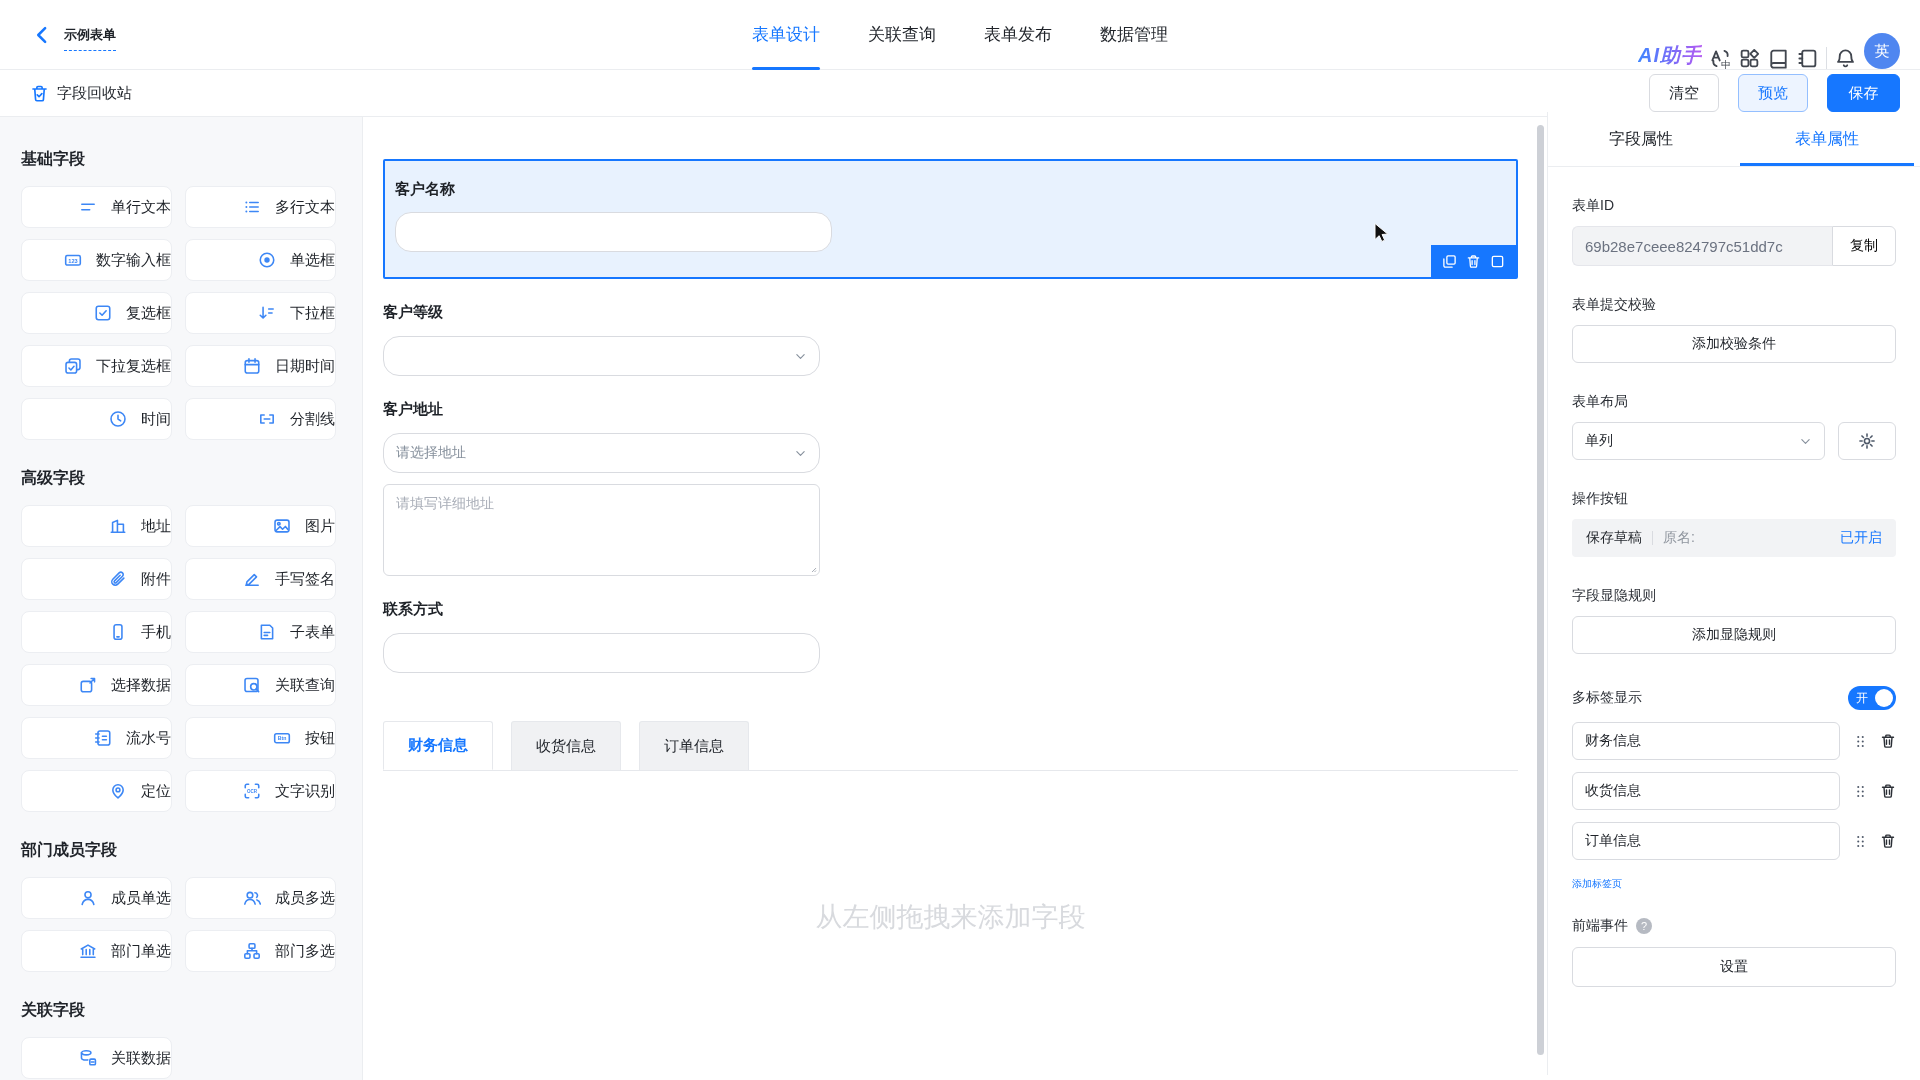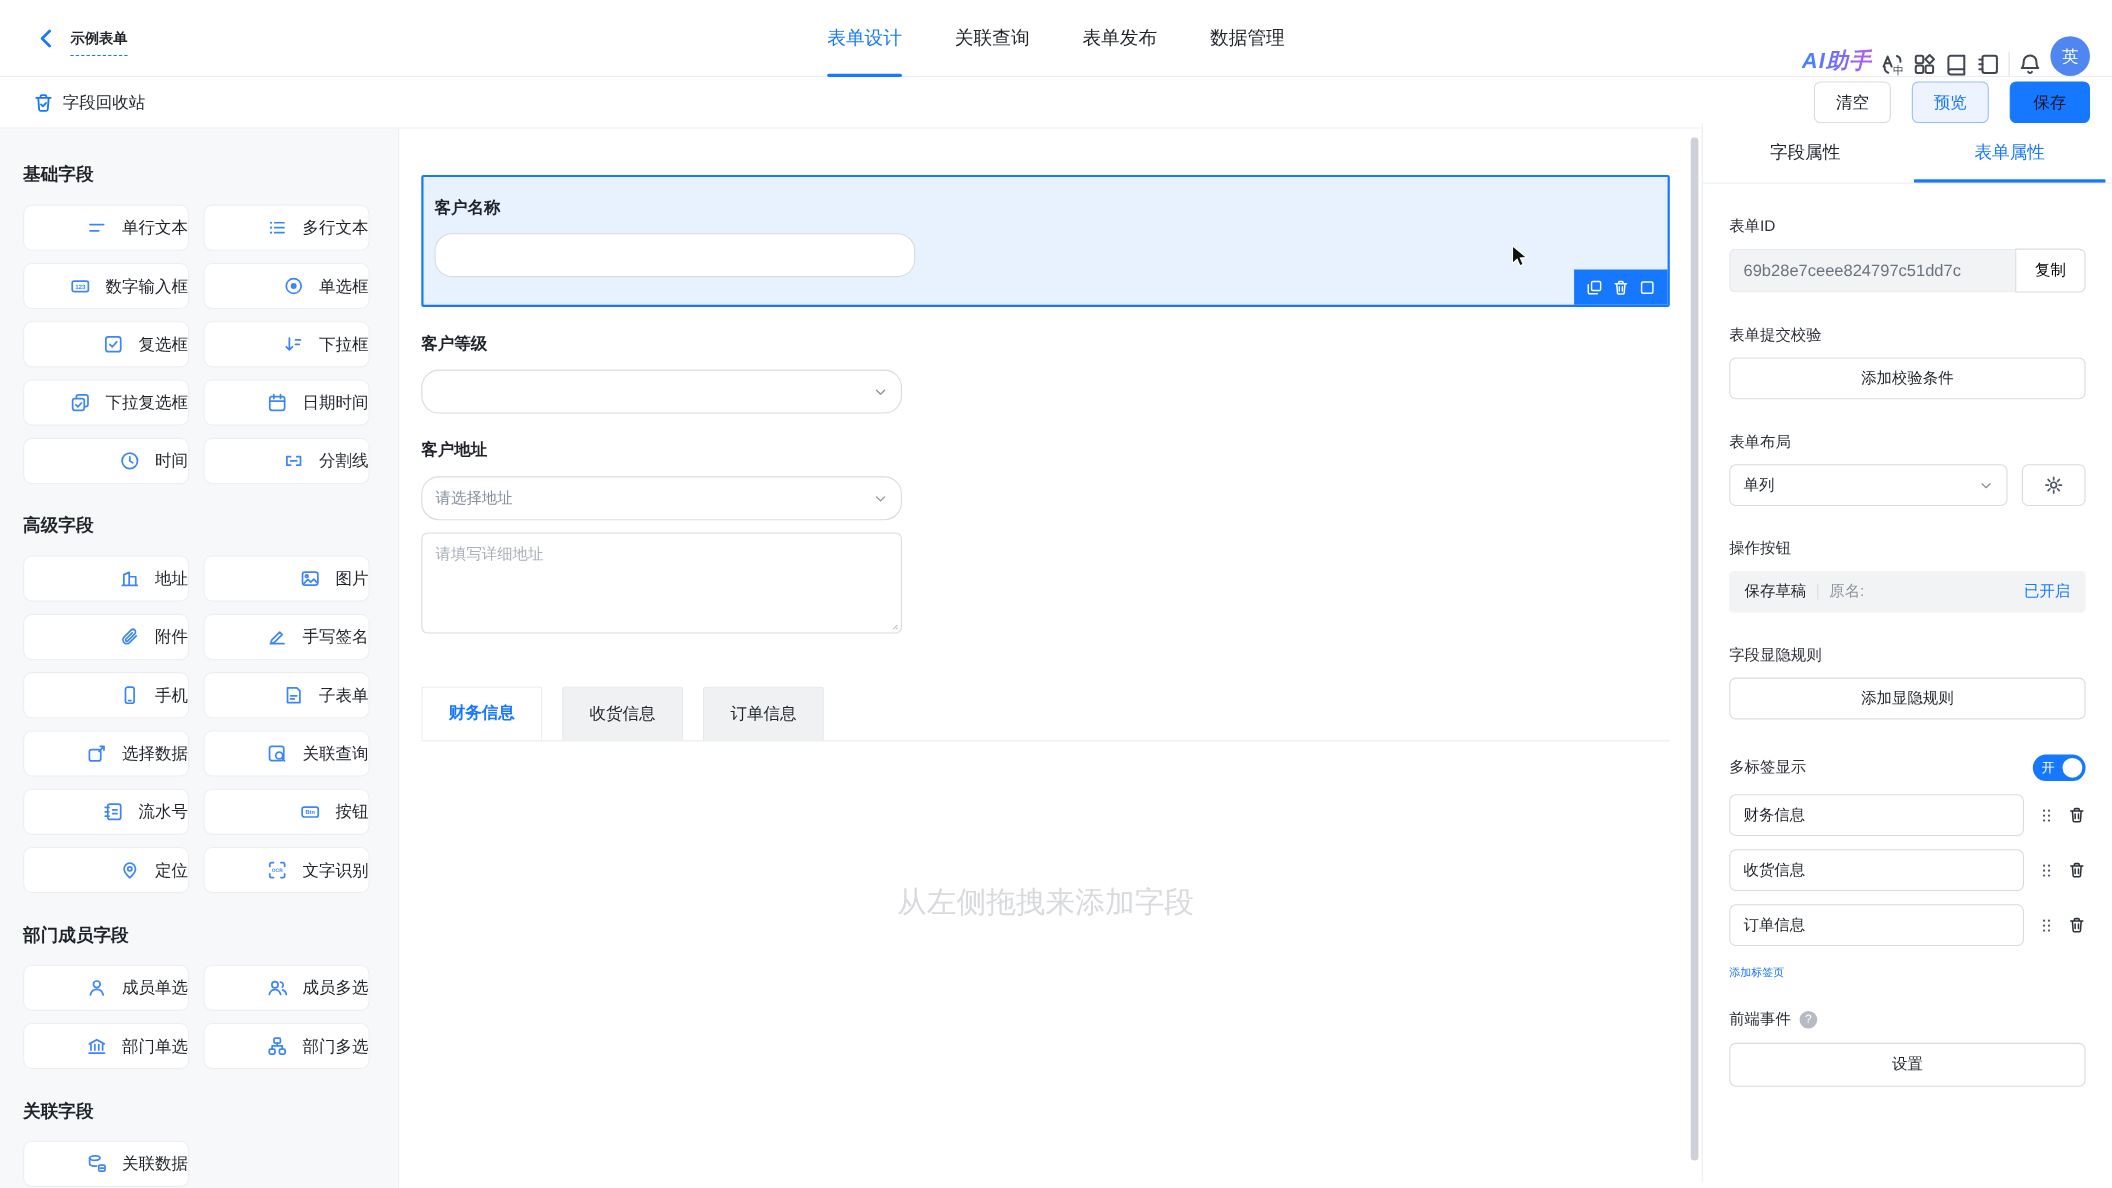--- a/index.html
+++ b/index.html
@@ -30,21 +30,21 @@
   
   .toolbar { position:absolute; left:0; top:70px; width:1920px; height:47px; background:#fff;
     border-bottom:1px solid #ebedf0; display:flex; align-items:center; padding:0 20px 0 30px; }
   .recycle { display:flex; align-items:center; gap:8px; cursor:pointer; }
   .recycle .icon { font-size:19px; color:#1677ff; }
   .recycle-label { font-size:15px; }
   .toolbar-btns { margin-left:auto; display:flex; gap:19px; }
   .btn { height:38px; border-radius:6px; font-size:15px; display:flex; align-items:center; justify-content:center; cursor:pointer; }
   .btn-plain { width:70px; background:#fff; border:1px solid #d9dbe0; color:#1f2329; }
   .btn-ghost { width:70px; background:#edf4ff; border:1px solid #94bfff; color:#1677ff; }
-  .btn-primary { width:73px; background:#1677ff; border:1px solid #1677ff; color:#0f172a; }
+  .btn-primary { width:73px; background:#1677ff; border:1px solid #1677ff; color:#ffffff; }
 
   
   .sidebar { position:absolute; left:0; top:117px; width:363px; height:963px; background:#f7f8fa;
     border-right:1px solid #ebedf0; padding:32px 26px 0 21px; overflow:hidden; }
   .side-section-title { font-size:16px; font-weight:700; margin-bottom:16px; }
   .side-section + .side-section { margin-top:28px; }
   .side-grid { display:grid; grid-template-columns:1fr 1fr; gap:11px 13px; }
   .side-item { height:42px; background:#fff; border:1px solid #eceef2; border-radius:8px;
     display:flex; align-items:center; padding-left:13px; gap:14px; cursor:grab;justify-content:flex-end; }
   .side-item .icon { font-size:18px; color:#3d87f5; }
@@ -525,20 +525,24 @@
     <div class="textarea-box">
       <span>请填写详细地址</span>
       <span class="icon resize-grip">
           <svg width="1em" height="1em" viewBox="0 0 16 16" fill="none" stroke="currentColor" stroke-width="1.4" stroke-linecap="round" stroke-linejoin="round">
             <path d="M14 8.5L8.5 14M14 12.5L12.5 14"></path>
           </svg>
         </span>
     </div>
   </div>
 
+  <div class="field-block">
+    <div class="field-label">联系方式</div>
+    <input class="ctrl" type="text" value="" style="">
+  </div>
 
   <div class="form-tabs">
     <div class="ftab active">财务信息</div>
     <div class="ftab">收货信息</div>
     <div class="ftab">订单信息</div>
   </div>
 
   <div class="drop-hint">从左侧拖拽来添加字段</div>
 
   <div class="v-scrollbar"></div>

